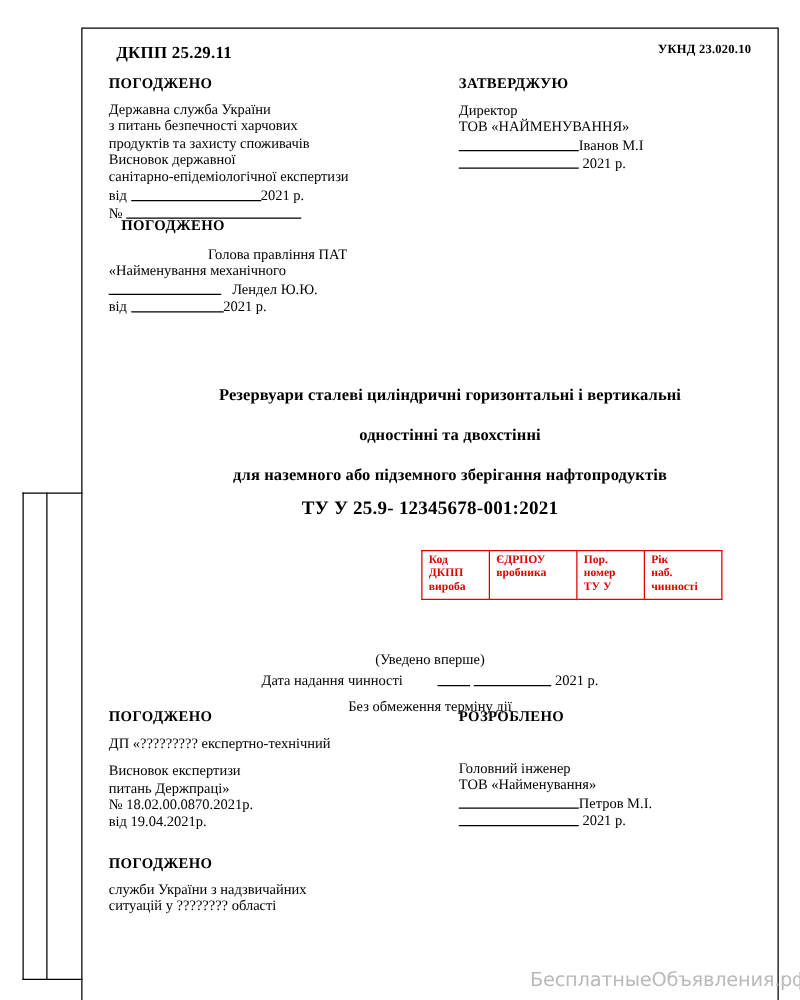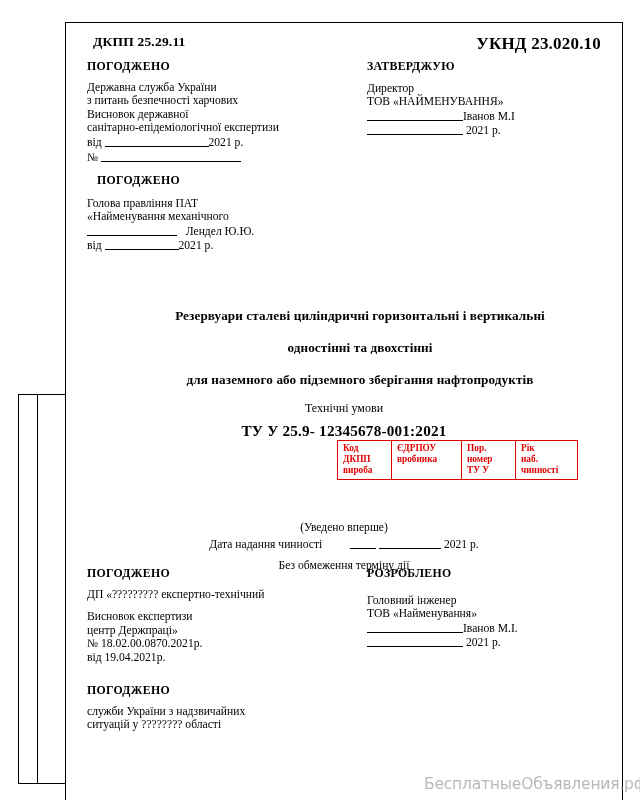--- a/index.html
+++ b/index.html
@@ -63,21 +63,21 @@
     top: 12px;
     font-weight: bold;
     font-size: 13.5px;
     letter-spacing: .2px;
   }
   .hdr-right {
     position: absolute;
     right: 22px;
     top: 12px;
     font-weight: bold;
-    font-size: 17px;
+    font-size: 10px;
     letter-spacing: .2px;
   }
 
   .block {
     position: absolute;
     font-size: 11.6px;
     line-height: 13.6px;
   }
   .block .ttl {
     font-weight: bold;
@@ -184,20 +184,21 @@
 
   <div class="content">
 
     <div class="hdr-left">ДКПП  25.29.11</div>
     <div class="hdr-right">УКНД 23.020.10</div>
 
     <div class="block" style="left:22px; top:38px; width:270px;">
       <div class="ttl">ПОГОДЖЕНО</div>
       <div class="ln">Державна служба України</div>
       <div class="ln">з питань безпечності харчових</div>
+      <div class="ln">продуктів та захисту споживачів</div>
       <div class="ln">Висновок державної</div>
       <div class="ln">санітарно-епідеміологічної експертизи</div>
       <div>
         <span>від</span>
         <span class="ul" style="width:104px;"></span><span>2021 р.</span>
       </div>
       <div>
         <span>№</span>
         <span class="ul" style="width:140px;"></span>
       </div>
@@ -210,36 +211,35 @@
       <div>
         <span class="ul" style="width:96px;"></span><span>Іванов М.І</span>
       </div>
       <div>
         <span class="ul" style="width:96px;"></span> <span>2021 р.</span>
       </div>
     </div>
 
     <div class="block" style="left:22px; top:152px; width:270px;">
       <div class="ttl indent">ПОГОДЖЕНО</div>
-      <div class="ln" style="margin-top:9px;">Голова правління ПАТ</div>
+      <div class="ln" style="margin-top:9px;text-align:center;">Голова правління ПАТ</div>
       <div class="ln">«Найменування механічного</div>
       <div>
         <span class="ul" style="width:90px;"></span>&nbsp;&nbsp;&nbsp;<span>Лендел Ю.Ю.</span>
       </div>
       <div>
         <span>від</span>
         <span class="ul" style="width:74px;"></span><span>2021 р.</span>
       </div>
     </div>
 
     <div class="title-wrap">
       <div class="title-line">Резервуари сталеві циліндричні горизонтальні і вертикальні</div>
       <div class="title-line">одностінні та двохстінні</div>
       <div class="title-line">для наземного або підземного зберігання нафтопродуктів</div>
-      <div class="subtitle">Технічні умови</div>
       <div class="tu-code">ТУ У 25.9- 12345678-001:2021</div>
     </div>
 
     <div class="redtable-wrap">
       <table class="redtable">
         <tbody>
             <tr>
           <td class="c1">Код
 ДКПП
 вироба</td>
@@ -265,31 +265,31 @@
         <span class="ul" style="width:62px;"></span>
         <span>2021 р.</span>
       </div>
       <div class="valid-c" style="margin-top:4px;">Без обмеження терміну дії</div>
     </div>
 
     <div class="block" style="left:22px; top:545px; width:290px;">
       <div class="ttl">ПОГОДЖЕНО</div>
       <div class="ln">ДП «????????? експертно-технічний</div>
       <div class="ln" style="margin-top:9px;">Висновок експертизи</div>
-      <div class="ln">центр Держпраці»</div>
+      <div class="ln">питань Держпраці»</div>
       <div class="ln">№ 18.02.00.0870.2021р.</div>
       <div class="ln">від 19.04.2021р.</div>
     </div>
 
     <div class="block" style="left:302px; top:545px; width:240px;">
       <div class="ttl">РОЗРОБЛЕНО</div>
-      <div class="ln" style="margin-top:13px;">Головний інженер</div>
+      <div class="ln" style="margin-top:27px;">Головний інженер</div>
       <div class="ln">ТОВ «Найменування»</div>
       <div>
-        <span class="ul" style="width:96px;"></span><span>Іванов М.І.</span>
+        <span class="ul" style="width:96px;"></span><span>Петров М.І.</span>
       </div>
       <div>
         <span class="ul" style="width:96px;"></span> <span>2021 р.</span>
       </div>
     </div>
 
     <div class="block" style="left:22px; top:662px; width:300px;">
       <div class="ttl">ПОГОДЖЕНО</div>
       <div class="ln">служби України з надзвичайних</div>
       <div class="ln">ситуацій у ???????? області</div>

